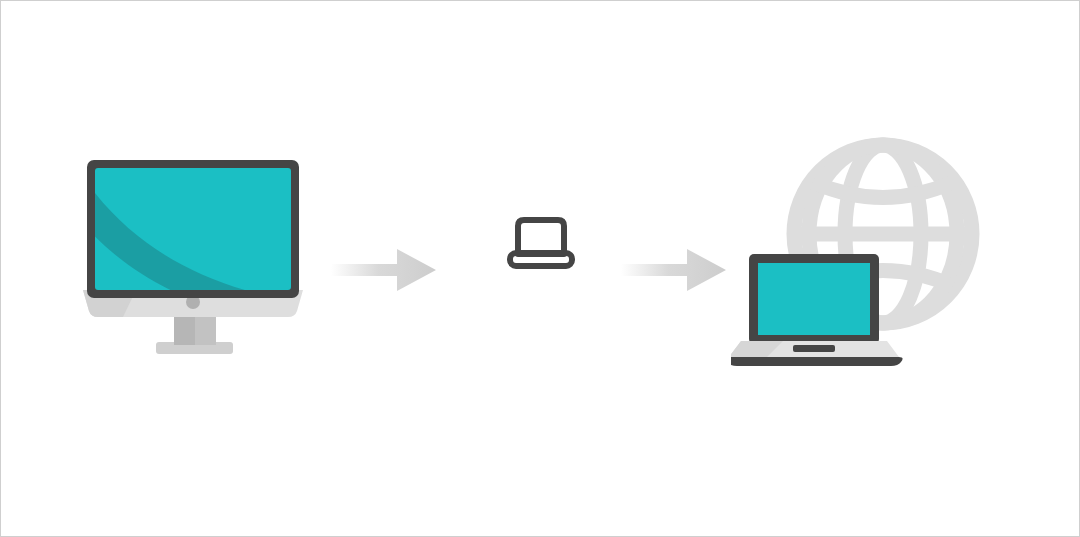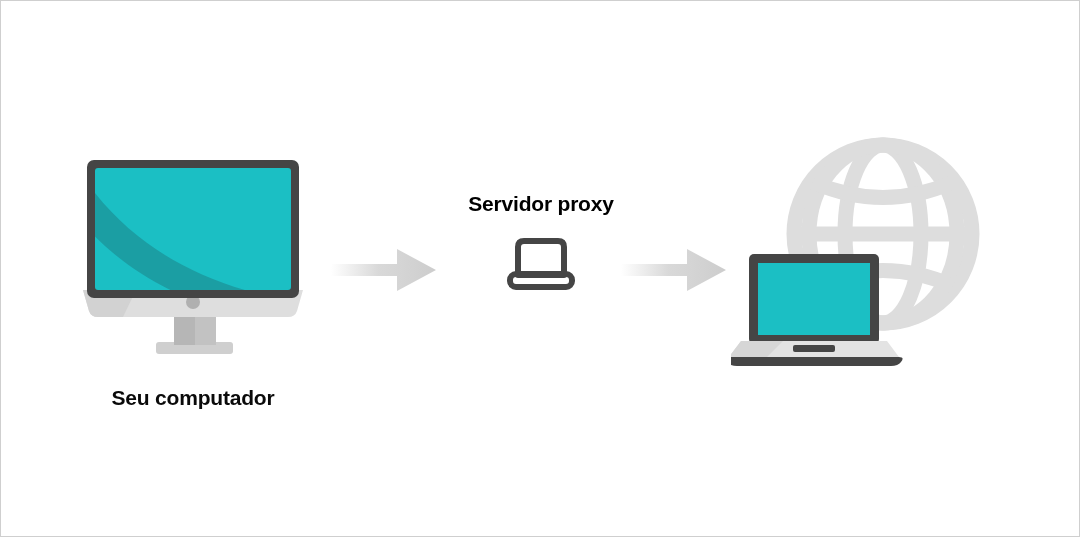--- a/index.html
+++ b/index.html
@@ -130,21 +130,20 @@
           <stop offset="0%" stop-color="#d2d2d2" stop-opacity="0"></stop>
           <stop offset="45%" stop-color="#d2d2d2" stop-opacity="0.85"></stop>
           <stop offset="100%" stop-color="#cdcdcd" stop-opacity="1"></stop>
         </linearGradient>
       </defs>
       <path d="M0 18 L66 18 L66 3 L105 24 L66 45 L66 30 L0 30 Z" fill="url(#arrGrad1)"></path>
     </svg>
   </div>
 
   <div class="node" id="proxy-node">
-    <div id="proxy-label">Servidor proxy</div>
     <div id="proxy-icon-wrap">
       <svg width="68" height="56" viewBox="0 0 68 56">
 
         <path d="M17 6 H51 Q57 6 57 12 V40 H11 V12 Q11 6 17 6 Z" fill="none" stroke="#454545" stroke-width="6" stroke-linejoin="round"></path>
 
         <rect x="3" y="39" width="62" height="13" rx="6" fill="none" stroke="#454545" stroke-width="6"></rect>
       </svg>
     </div>
   </div>
 
@@ -182,15 +181,14 @@
         <path d="M10 212 H156 L168 228 H-2 Z" fill="#e3e3e3"></path>
         <path d="M10 212 H52 L36 228 H-2 Z" fill="#d6d6d6"></path>
 
         <rect x="62" y="216" width="42" height="7" rx="2" fill="#454545"></rect>
 
         <path d="M-2 228 H168 Q174 228 170 233 Q167 237 160 237 H6 Q-1 237 -4 233 Q-8 228 -2 228 Z" fill="#454545"></path>
       </g>
     </svg>
   </div>
 
-  <div class="caption" id="caption-computer">Seu computador</div>
 
 </div>
 
 </body></html>

